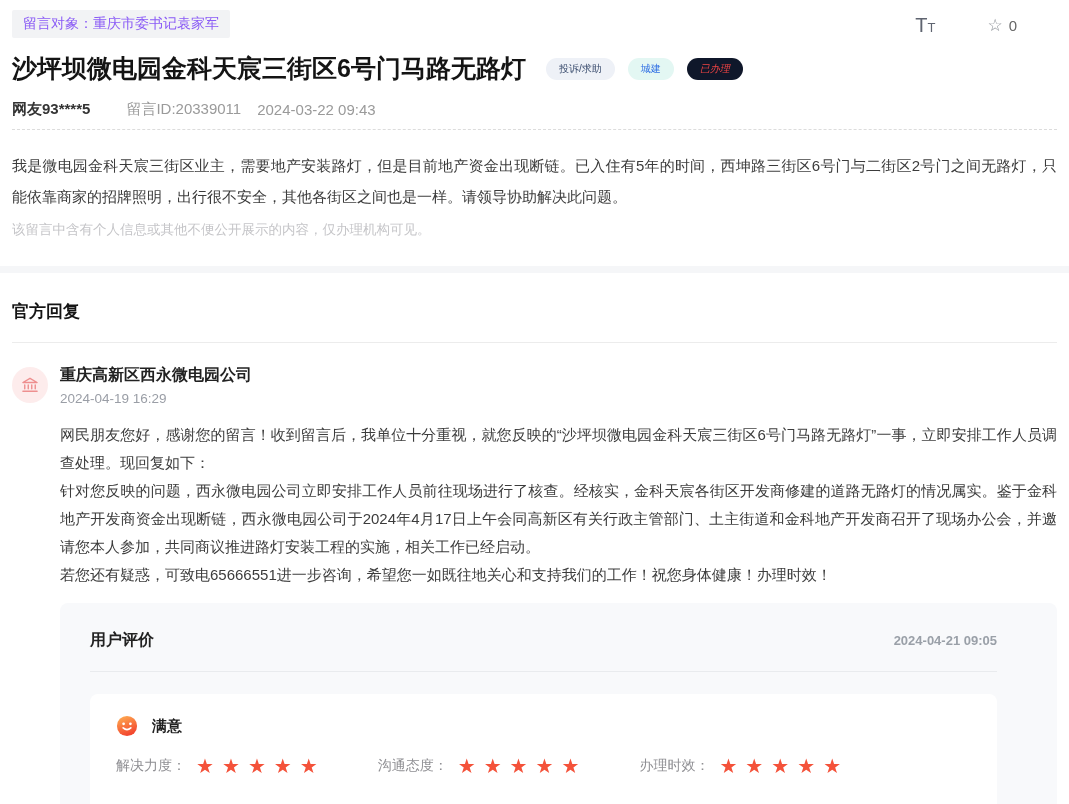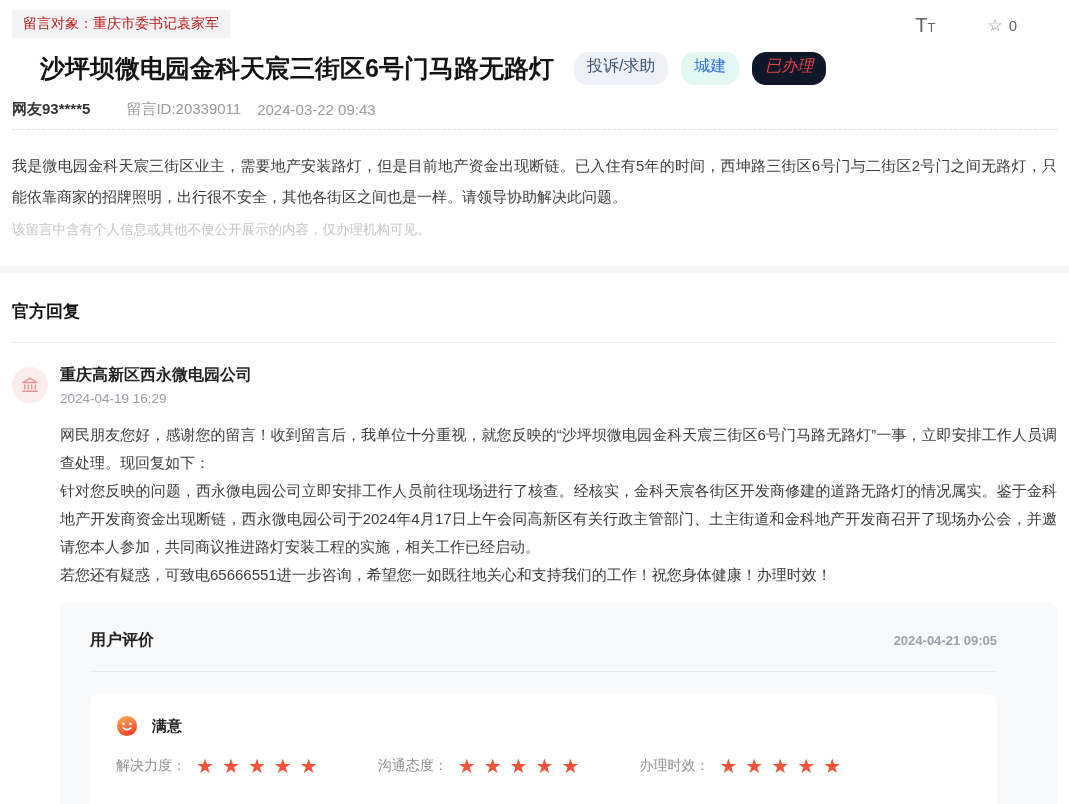--- a/index.html
+++ b/index.html
@@ -2,34 +2,34 @@
 <html lang="zh"><head>
 <meta charset="utf-8">
 <style>
   * { box-sizing: border-box; margin: 0; padding: 0; }
   html,body { width:1069px; height:804px; overflow:hidden; background:#fff;
     font-family:"Liberation Sans","DejaVu Sans",sans-serif; color:#333; }
   .page { padding:0 12px; }
 
   
   .topbar { position:relative; padding-top:10px; }
-  .target-badge { display:inline-block; background:#f2f3f5; color:#b91c1c;
+  .target-badge { display:inline-block; background:#f2f3f5; color:#8b5cf6;
     font-size:14px; padding:5px 11px; border-radius:2px; }
   .topbar-right { position:absolute; right:40px; top:14px; display:flex;
     align-items:center; gap:52px; color:#666; }
   .font-size-toggle { cursor:pointer; color:#5f6470; }
   .t-big { font-size:20px; }
   .t-small { font-size:13px; }
   .favorite { display:flex; align-items:center; gap:6px; cursor:pointer; font-size:15px; color:#666; }
   .star-outline { font-size:17px; color:#8b8f96; }
 
   
-  .title-row { display:flex; margin-top:14px;margin-left:28px; }
+  .title-row { display:flex; align-items:center; margin-top:14px; }
   .title-row h1 { font-size:25px; line-height:33px; font-weight:700; color:#141414; margin-right:20px; }
-  .tag { font-size:16px; padding:4px 13px; border-radius:14px; margin-right:13px; white-space:nowrap; cursor:pointer; }
+  .tag { font-size:10px; padding:4px 13px; border-radius:14px; margin-right:13px; white-space:nowrap; cursor:pointer; }
   .tag-type   { background:#eef1f7; color:#3d4f70; }
   .tag-cat    { background:#e3f7f3; color:#2f6fe4; }
   .tag-status { background:#0f172a; color:#ef4444;font-style:italic; }
 
   
   .meta-row { display:flex; align-items:center; margin-top:15px; font-size:15px; color:#9a9a9a; }
   .meta-row .author { font-weight:700; color:#333; margin-right:36px; }
   .meta-row .mid { margin-right:16px; }
   .dashed-divider { border-top:1px dashed #dcdcdc; margin-top:10px; }
 

